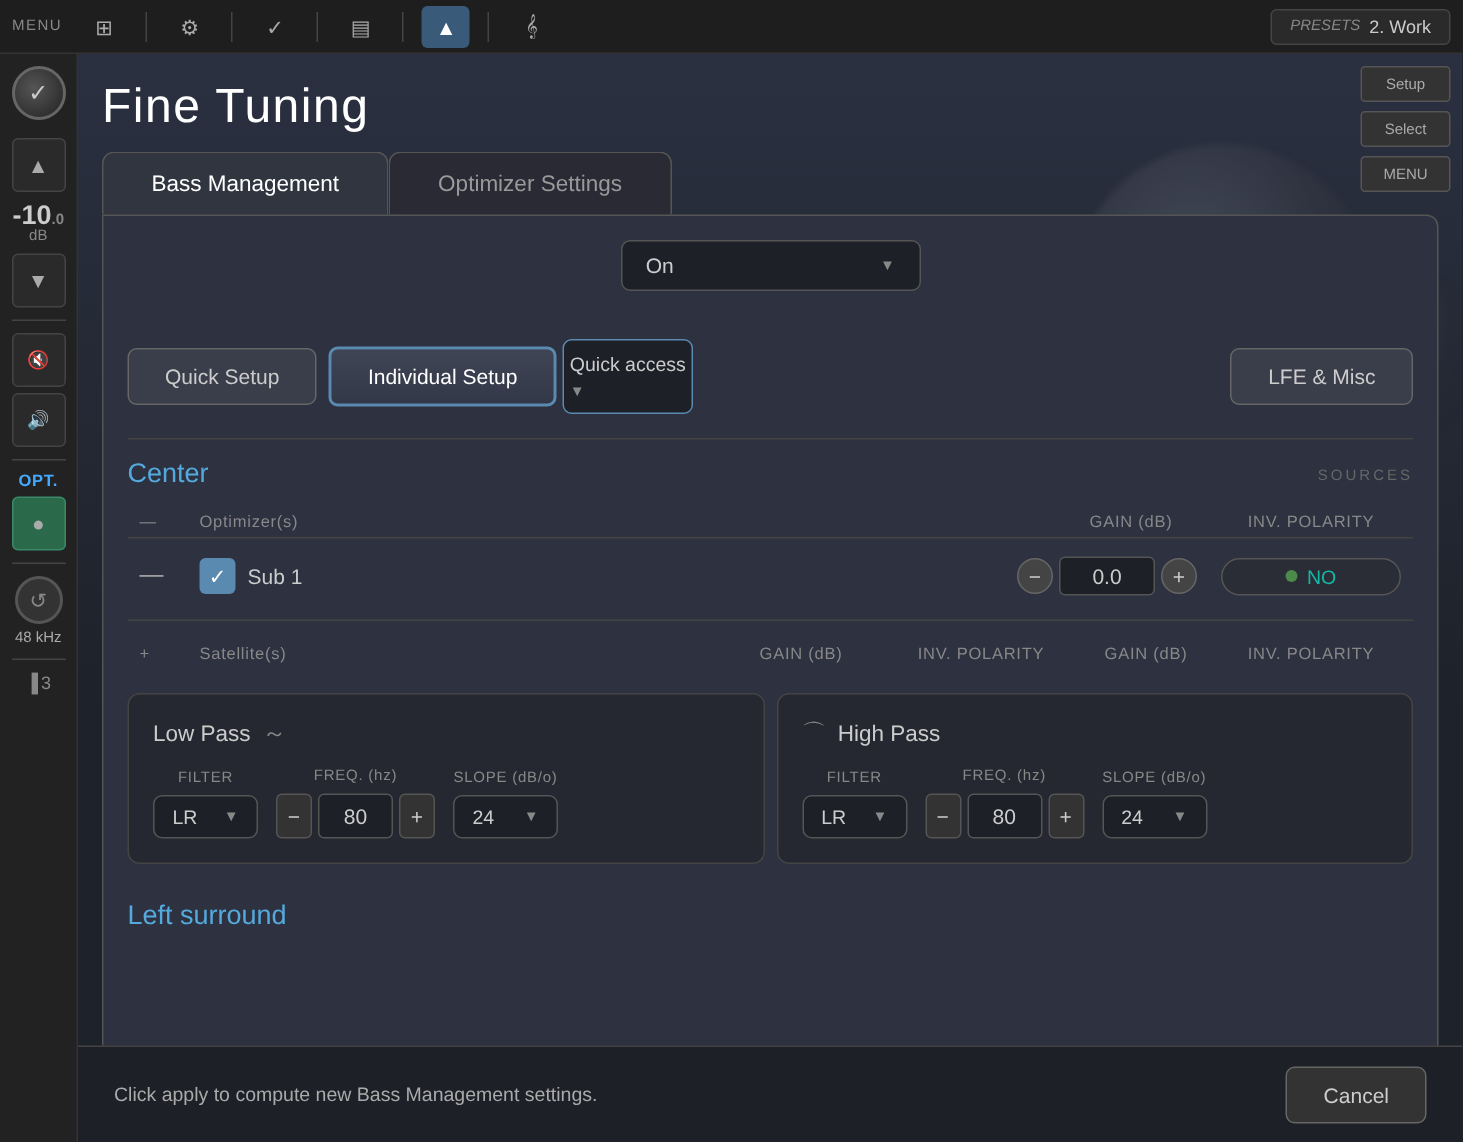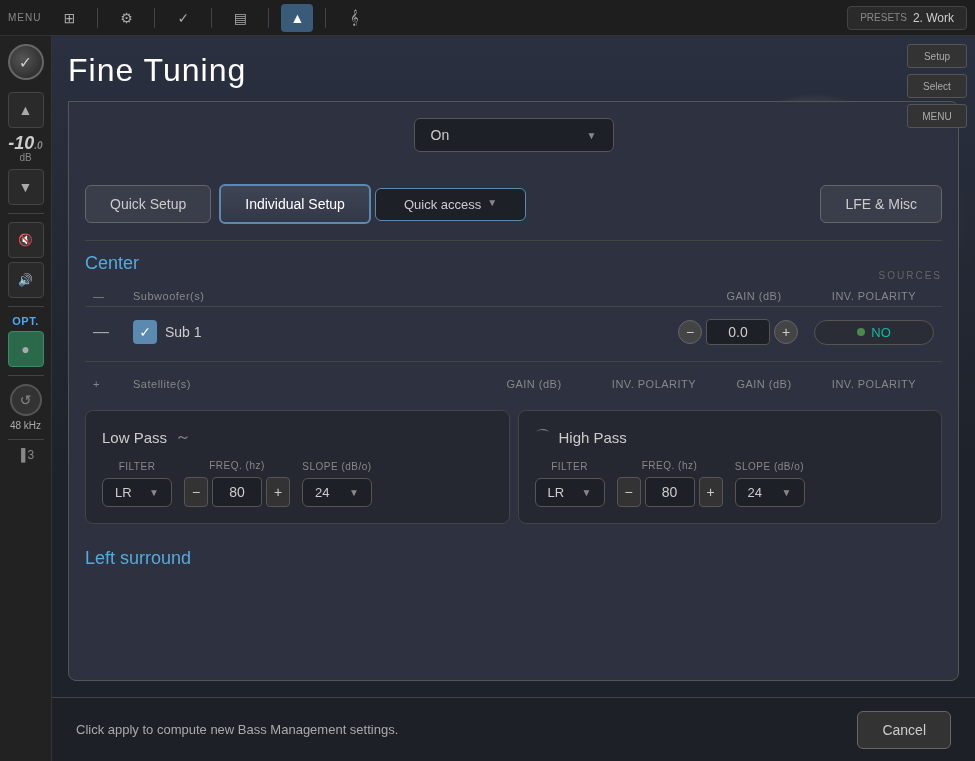--- a/index.html
+++ b/index.html
@@ -62,20 +62,21 @@
       padding: 4px 12px;
       color: #ccc;
       font-size: 12px;
       display: flex;
       align-items: center;
       gap: 6px;
     }
     .preset-label {
       color: #888;
       font-size: 10px;
+      font-style: italic;
     }
 
     
     .sidebar {
       position: absolute;
       left: 0;
       top: 36px;
       width: 52px;
       height: 725px;
       background: #222;
@@ -113,21 +114,20 @@
       cursor: pointer;
       color: #aaa;
       font-size: 14px;
     }
     .vol-display {
       color: #ccc;
       font-size: 18px;
       font-weight: bold;
       text-align: center;
       line-height: 1;
-      font-style: italic;
     }
     .vol-sub {
       color: #888;
       font-size: 10px;
       text-align: center;
     }
     .vol-unit {
       color: #888;
       font-size: 10px;
     }
@@ -274,27 +274,28 @@
     }
     .setup-btn.active {
       background: linear-gradient(180deg, #404555 0%, #333848 100%);
       border: 2px solid #5a8ab0;
       color: #fff;
     }
     .quick-access-dropdown {
       background: #1e2028;
       border: 1px solid #5a8ab0;
       border-radius: 6px;
-      padding: 8px 28px;
+      padding: 8px 4px;
       color: #ccc;
       font-size: 13px;
       display: flex;
       gap: 6px;
       cursor: pointer;
       margin-left: -4px;
+      flex-direction: column;
     }
 
     
     .section-title {
       color: #5ad;
       font-size: 18px;
       font-weight: 400;
       margin-bottom: 12px;
     }
 
@@ -646,20 +647,28 @@
   <div class="bg-knob2"></div>
 
   <div style="position:absolute; right:8px; top:8px; display:flex; flex-direction:column; gap:6px; z-index:10;">
     <div class="right-panel-btn">Setup</div>
     <div class="right-panel-btn">Select</div>
     <div class="right-panel-btn">MENU</div>
   </div>
 
   <div class="page-title">Fine Tuning</div>
 
+  <div class="tabs-container">
+    <div class="tab active">
+      <span>Bass Management</span>
+    </div>
+    <div class="tab inactive">
+      <span>Optimizer Settings</span>
+    </div>
+  </div>
 
   <div class="content-panel">
     <span class="sources-label">SOURCES</span>
 
     <div style="display:flex; justify-content:center; margin-bottom:16px;">
       <div class="on-dropdown">
         <span>On</span>
         <span class="dropdown-arrow">▼</span>
       </div>
     </div>
@@ -677,21 +686,21 @@
       <div class="setup-btn">LFE &amp; Misc</div>
     </div>
 
     <div class="section-separator"></div>
 
     <div>
       <div class="section-title">Center</div>
 
       <div class="table-header">
         <span class="col-check">—</span>
-        <span class="col-name">Subwoofer(s)</span>
+        <span class="col-name">Optimizer(s)</span>
         <span class="col-gain">GAIN (dB)</span>
         <span class="col-polarity">INV. POLARITY</span>
       </div>
 
       <div class="sub-row">
         <span class="minus-icon">—</span>
         <div class="checkbox-blue">✓</div>
         <span class="sub-name">Sub 1</span>
         <div class="gain-control">
           <div class="gain-btn">−</div>

